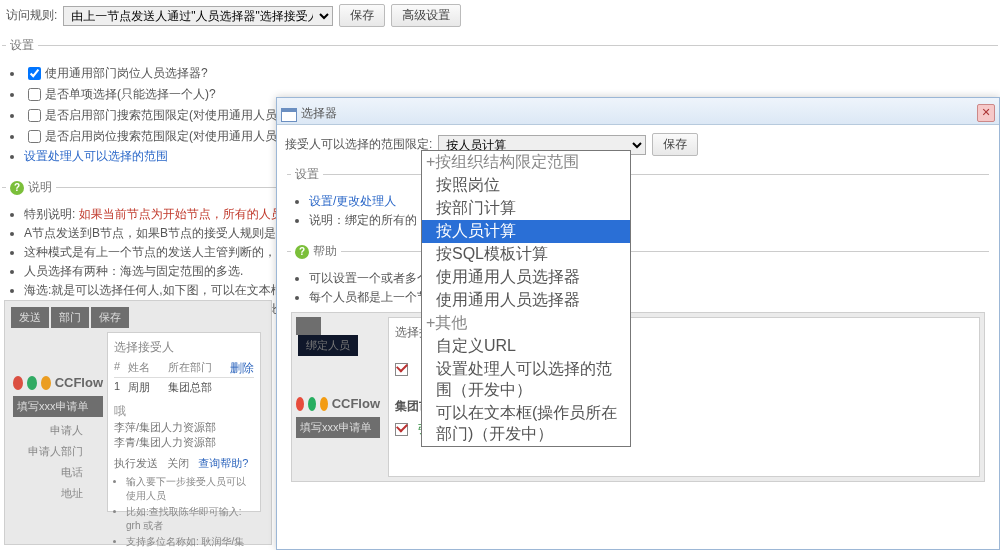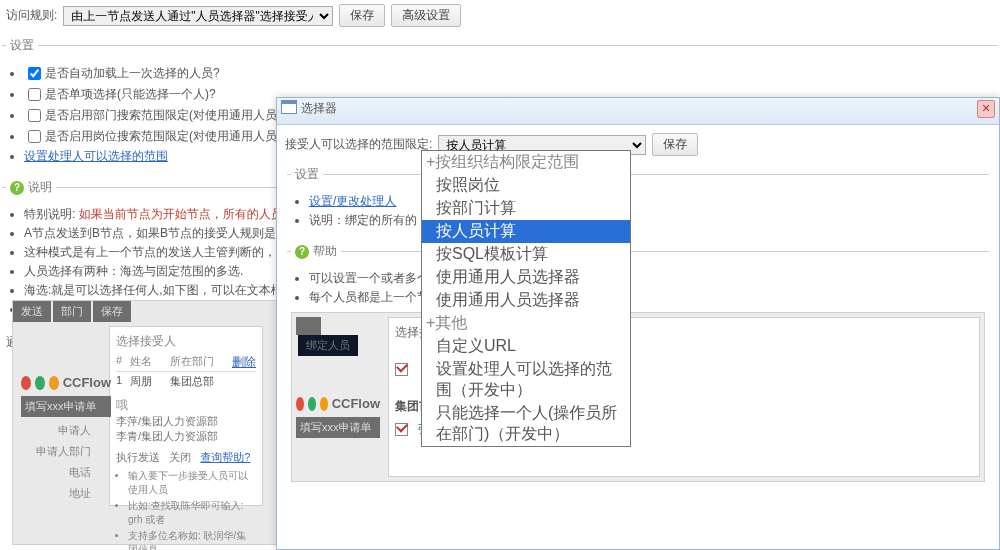--- a/index.html
+++ b/index.html
@@ -1,45 +1,45 @@
 <!DOCTYPE html>
 <html><head>
 <meta charset="utf-8">
 <style>
 html,body{margin:0;padding:0;font-family:"Microsoft YaHei",Arial,sans-serif;font-size:12px;color:#555;background:#fff}
 body{width:1000px;height:550px;overflow:hidden;position:relative}
-a{color:#2a67c8;text-decoration:underline;cursor:pointer}
+a{color:#2a67c8;cursor:pointer}
 fieldset{border:1px solid #ccc;border-left:none;border-right:none;border-bottom:none;margin:6px 2px 10px 2px;padding:6px 4px 0 4px}
 legend{padding:0 4px;color:#777}
 ul{margin:4px 0 4px 18px;padding:0}
 li{margin:2px 0}
 .row{display:flex;align-items:center;gap:6px;padding:4px 6px}
 select,input[type=text]{border:1px solid #aaa;font-size:12px;padding:1px 3px}
 .btn{display:inline-block;border:1px solid #bbb;background:linear-gradient(#fafafa,#e8e8e8);padding:2px 10px;border-radius:2px;color:#444;cursor:pointer}
 .main-select{width:270px;height:20px}
 .cb{margin-right:4px;vertical-align:middle}
 .bold-red{color:#c0392b}
 .help-icon{display:inline-block;width:14px;height:14px;border-radius:50%;background:#7bbf3a;color:#fff;font-size:10px;line-height:14px;text-align:center;margin-right:4px;font-weight:bold}
 
 
-.bg-panel{position:absolute;left:12px;top:300px;width:268px;height:245px;background:#e9e9e9;border:1px solid #cfcfcf;box-sizing:border-box;padding:0;filter:grayscale(.1)}
+.bg-panel{position:absolute;left:4px;top:300px;width:268px;height:245px;background:#e9e9e9;border:1px solid #cfcfcf;box-sizing:border-box;padding:6px;filter:grayscale(.1)}
 .bg-tabs{display:flex;gap:2px;margin-bottom:4px}
 .bg-tab{background:#6e6e6e;color:#ddd;font-size:11px;padding:3px 8px}
 .bg-card{background:#fff;border:1px solid #cfcfcf;margin-left:96px;margin-top:0;padding:6px;width:154px;height:180px;box-sizing:border-box}
 .bg-logo{display:flex;align-items:center;gap:4px;margin-top:44px}
 .gear{width:14px;height:14px;border-radius:50%}
 .g1{background:#e74c3c}.g2{background:#27ae60}.g3{background:#f39c12}
 .bg-title{font-weight:bold;color:#666;font-size:13px}
 .bg-row{display:flex;margin-top:6px;align-items:center}
 .bg-row .lab{width:70px;text-align:right;color:#888;font-size:11px}
 .bg-small{font-size:11px;color:#777}
 
 
 .modal{position:absolute;left:276px;top:97px;right:0;bottom:0;background:#fff;border:1px solid #9cb7d6;box-shadow:0 0 8px rgba(0,0,0,.2)}
-.modal-head{background:linear-gradient(#eef4fb,#dce8f5);border-bottom:1px solid #b7cadd;display:flex;align-items:flex-start;padding:2px 4px;height:22px}
+.modal-head{background:linear-gradient(#eef4fb,#dce8f5);border-bottom:1px solid #b7cadd;display:flex;align-items:flex-end;padding:2px 4px;height:22px}
 .win-icon{width:14px;height:12px;border:1px solid #6b8fc1;background:#fff;position:relative;margin-right:4px}
 .win-icon:before{content:"";position:absolute;left:0;right:0;top:0;height:3px;background:#6b8fc1}
 .modal-close{margin-left:auto;width:16px;height:16px;border:1px solid #c88;background:#f6c8c8;color:#a33;font-size:11px;line-height:14px;text-align:center;cursor:pointer;border-radius:2px}
 .modal-body{padding:4px 8px}
 .scope-sel{width:208px;height:20px;position:relative}
 
 
 .dd{position:absolute;left:421px;top:150px;width:208px;background:#fff;border:1px solid #777;z-index:50;font-size:16px}
 .dd .grp{color:#888;padding:1px 4px}
 .dd .opt{padding:1px 4px 1px 14px;cursor:pointer}
@@ -68,21 +68,21 @@
   <select class="main-select">
     <option>由上一节点发送人通过"人员选择器"选择接受人</option>
   </select>
   <span class="btn">保存</span>
   <span class="btn">高级设置</span>
 </div>
 
 <fieldset>
   <legend>设置</legend>
   <ul>
-    <li><input type="checkbox" class="cb" checked="" style=""><span>是否自动加载上一次选择的人员?</span></li>
+    <li><input type="checkbox" class="cb" checked="" style=""><span>使用通用部门岗位人员选择器?</span></li>
     <li><input type="checkbox" class="cb" style=""><span>是否单项选择(只能选择一个人)?</span></li>
     <li><input type="checkbox" class="cb" style=""><span>是否启用部门搜索范围限定(对使用通用人员选</span></li>
     <li><input type="checkbox" class="cb" style=""><span>是否启用岗位搜索范围限定(对使用通用人员选</span></li>
     <li><a>设置处理人可以选择的范围</a></li>
   </ul>
 </fieldset>
 
 <fieldset>
   <legend><span class="help-icon">?</span><span>说明</span></legend>
   <ul>
@@ -218,14 +218,14 @@
   <div class="grp">+按组织结构限定范围</div>
   <div class="opt">按照岗位</div>
   <div class="opt">按部门计算</div>
   <div class="opt hl">按人员计算</div>
   <div class="opt">按SQL模板计算</div>
   <div class="opt">使用通用人员选择器</div>
   <div class="opt">使用通用人员选择器</div>
   <div class="grp">+其他</div>
   <div class="opt">自定义URL</div>
   <div class="opt">设置处理人可以选择的范围（开发中）</div>
-  <div class="opt">只能选择一个人(操作员所在部门)（开发中）</div>
+  <div class="opt">可以在文本框(操作员所在部门)（开发中）</div>
 </div>
 
 </body></html>

